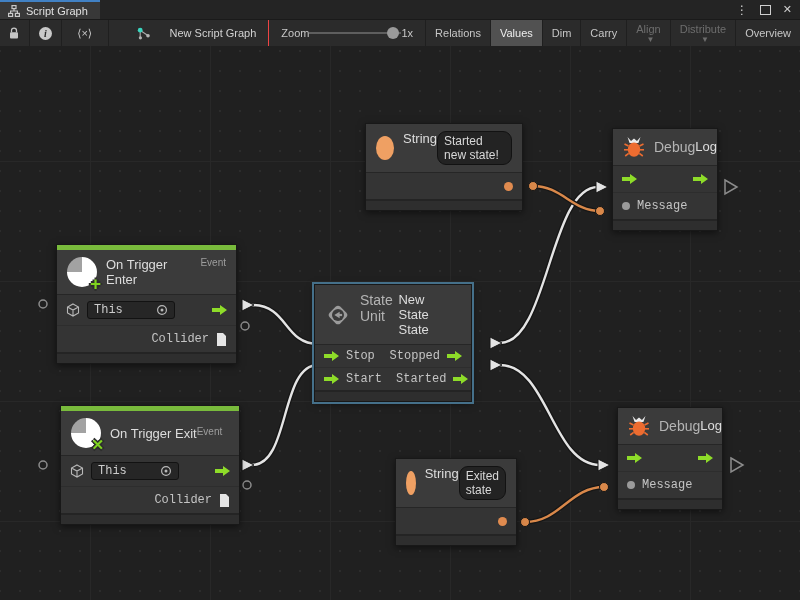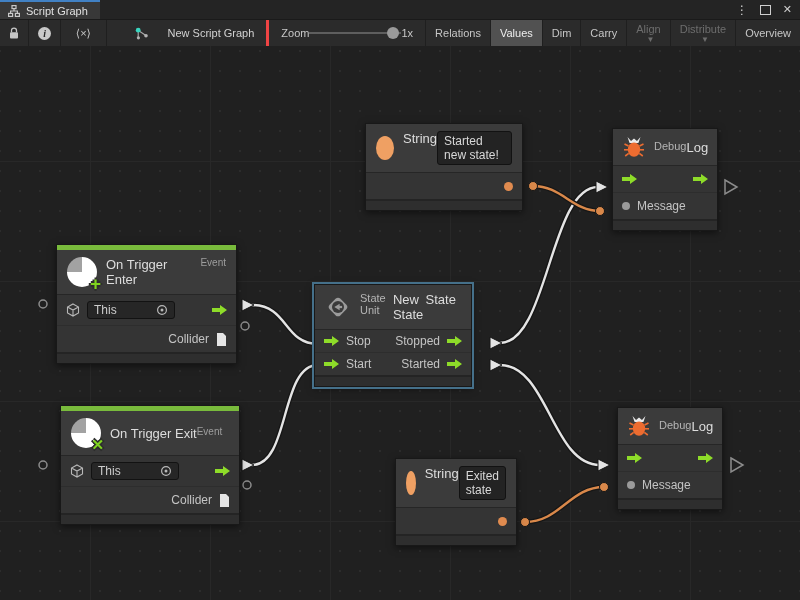--- a/index.html
+++ b/index.html
@@ -17,21 +17,21 @@
 
   
   .toolbar{position:absolute;top:19px;left:0;right:0;height:26px;background:#2b2b2b;
            border-top:1px solid #1a1a1a;border-bottom:1px solid #151515;
            display:flex;align-items:stretch;font-size:11px;overflow:hidden;white-space:nowrap;}
   .tb-btn{display:flex;align-items:center;justify-content:center;padding:0 9px;border-right:1px solid #1f1f1f;color:#c6c6c6;}
   .tb-btn.active{background:#515151;color:#eeeeee;}
   .tb-btn.disabled{color:#6d6d6d;flex-direction:column;}
   .tb-group-right{margin-left:auto;display:flex;align-items:stretch;}
   .tb-group-right .tb-btn{border-right:none;border-left:1px solid #1f1f1f;}
-  .graph-name{display:flex;align-items:center;gap:19px;padding:0 12px;border-right:3px solid #ef4444;color:#d2d2d2;}
+  .graph-name{display:flex;align-items:center;gap:19px;padding:0 12px;border-right:1px solid #ef4444;color:#d2d2d2;}
   .zoom-wrap{display:flex;align-items:center;gap:0;padding:0 12px;}
   .zoom-slider{position:relative;width:92px;height:12px;}
   .zoom-track{position:absolute;left:0;right:0;top:5px;height:2px;background:#5e5e5e;}
   .zoom-knob{position:absolute;right:2px;top:0;width:12px;height:12px;border-radius:50%;background:#9a9a9a;}
   .caret{font-size:8px;margin-left:4px;}
   .info-circle{width:13px;height:13px;border-radius:50%;background:#c9c9c9;color:#282828;font-size:10px;font-weight:bold;
                display:inline-flex;align-items:center;justify-content:center;font-family:"Liberation Serif",serif;font-style:italic;}
 
   
   .canvas{position:absolute;top:46px;left:0;width:800px;height:554px;background-color:#202020;
@@ -45,25 +45,25 @@
 
   
   .node{position:absolute;background:#353535;border:1px solid #181818;box-shadow:0 2px 7px rgba(0,0,0,.5);
         font-size:12px;color:#cecece;}
   .node.selected{box-shadow:0 0 0 2px #45708a,0 2px 7px rgba(0,0,0,.5);}
   .event-bar{height:5px;background:#79bb3c;}
   .n-head{display:flex;align-items:center;gap:9px;padding:7px 10px;background:#3b3b3b;border-bottom:1px solid #262626;}
   .n-head .col{display:flex;flex-direction:row;gap:0;}
   .n-title{font-size:13px;color:#dddddd;}
   .n-sub{font-size:10px;color:#9e9e9e;}
-  .n-kind{font-size:11px;color:#b4b4b4;}
-  .n-row{display:flex;align-items:center;gap:7px;padding:0 9px;height:26px;background:#343434;}
+  .n-kind{font-size:14px;color:#b4b4b4;}
+  .n-row{display:flex;align-items:center;gap:7px;padding:0 9px;height:26px;background:#343434;font-family:Liberation Mono, monospace;}
   .n-row + .n-row{border-top:1px solid #2d2d2d;}
   .n-foot{height:9px;background:#2e2e2e;border-top:2px solid #242424;}
-  .value-field{background:#232323;border:1px solid #121212;border-radius:3px;padding:2px 6px;color:#d8d8d8;font-size:12px;}
+  .value-field{background:#232323;border:1px solid #121212;border-radius:9px;padding:2px 6px;color:#d8d8d8;font-size:12px;}
   .drop-field{background:#262626;border:1px solid #121212;border-radius:3px;padding:1px 6px;color:#cccccc;font-size:12px;
               width:74px;display:flex;align-items:center;justify-content:space-between;}
   .big-orange{width:24px;height:24px;border-radius:50%;background:#efa063;}
   .dot-orange{width:9px;height:9px;border-radius:50%;background:#e08b4f;}
   .dot-gray{width:8px;height:8px;border-radius:50%;background:#9a9a9a;}
   .event-circle{position:relative;width:30px;height:30px;border-radius:50%;
                 background:conic-gradient(#ffffff 0 270deg,#a2a2a2 270deg 360deg);flex:none;}
   .event-sign{position:absolute;right:-4px;bottom:-6px;font-size:19px;font-weight:900;color:#7fd41f;line-height:1;
               text-shadow:-2px 0 0 #2d2d2d,2px 0 0 #2d2d2d,0 -2px 0 #2d2d2d,0 2px 0 #2d2d2d;}
   .spacer{flex:1;}

